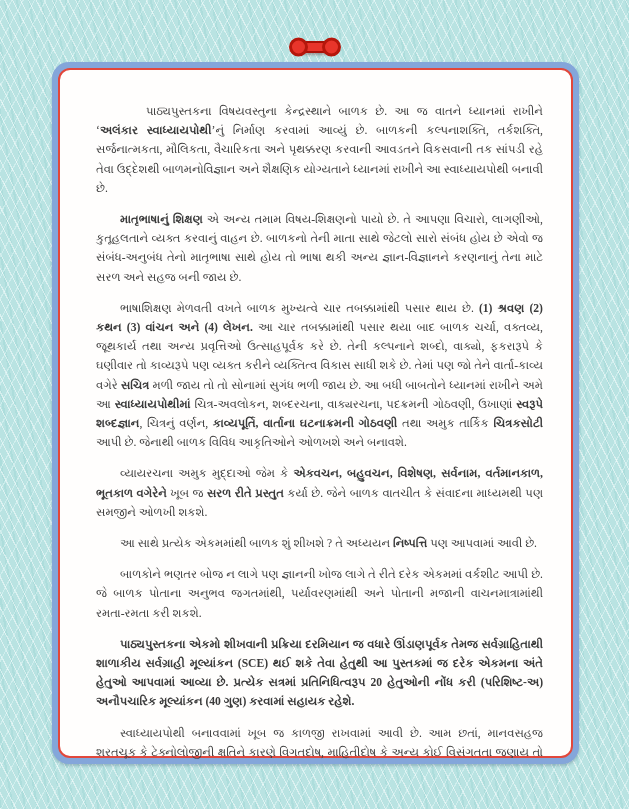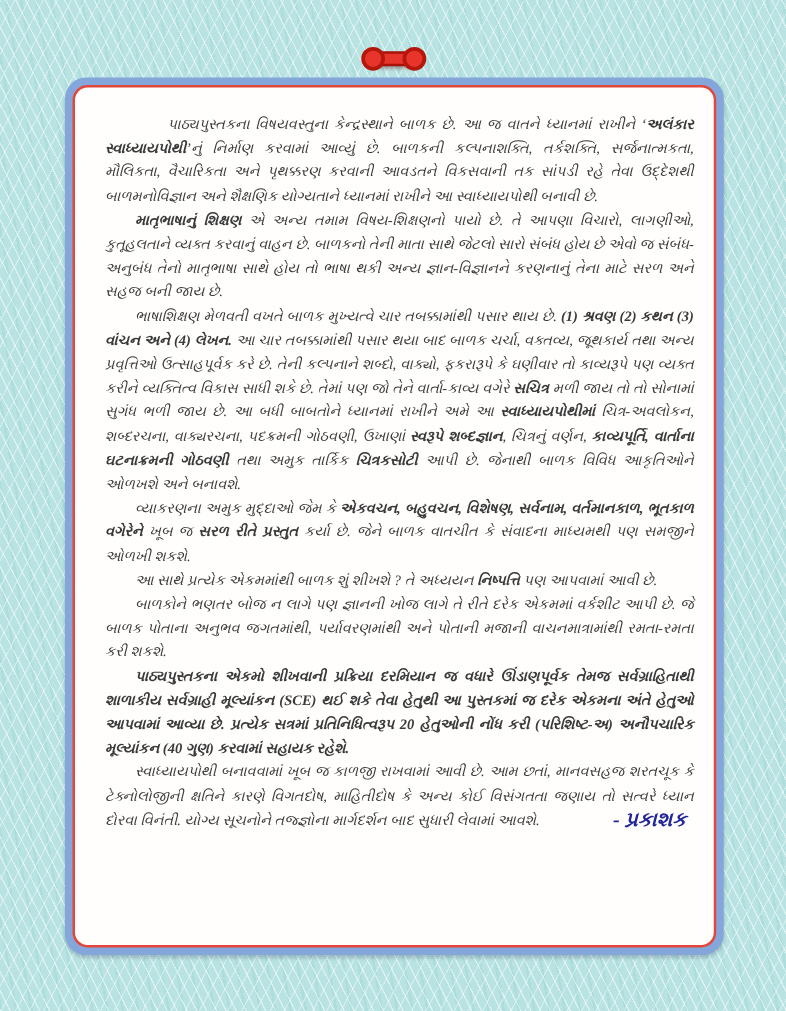--- a/index.html
+++ b/index.html
@@ -76,21 +76,21 @@
     left: 63px; top: 78px;
     width: 505px; height: 682px;
     box-sizing: border-box;
     padding: 12px 13px 0 21px;
     color: #3a3a3a;
     font-size: 11.6px;
     line-height: 19.2px;
     text-align: justify;
     overflow: hidden;
   }
-  .content p { margin: 0; text-indent: 24px; font-style: italic; }
+  .content p { margin: 12px; text-indent: 24px; }
   .content p.first-para { text-indent: 50px; }
   .b { font-weight: bold; }
   .sig-row {
     text-align: right;
     margin-top: -19.2px;
     padding-right: 6px;
   }
   .sig {
     color: #23269b;
     font-weight: bold;
@@ -113,21 +113,21 @@
 </div>
 
 <div class="content">
   <p class="first-para"><span>પાઠ્યપુસ્તકના વિષયવસ્તુના કેન્દ્રસ્થાને બાળક છે. આ જ વાતને ધ્યાનમાં રાખીને ‘</span><span class="b">અલંકાર સ્વાધ્યાયપોથી</span><span>’નું નિર્માણ કરવામાં આવ્યું છે. બાળકની કલ્પનાશક્તિ, તર્કશક્તિ, સર્જનાત્મકતા, મૌલિકતા, વૈચારિકતા અને પૃથક્કરણ કરવાની આવડતને વિકસવાની તક સાંપડી રહે તેવા ઉદ્દેશથી બાળમનોવિજ્ઞાન અને શૈક્ષણિક યોગ્યતાને ધ્યાનમાં રાખીને આ સ્વાધ્યાયપોથી બનાવી છે.</span></p>
 
   <p><span class="b">માતૃભાષાનું શિક્ષણ</span><span> એ અન્ય તમામ વિષય-શિક્ષણનો પાયો છે. તે આપણા વિચારો, લાગણીઓ, કુતૂહલતાને વ્યક્ત કરવાનું વાહન છે. બાળકનો તેની માતા સાથે જેટલો સારો સંબંધ હોય છે એવો જ સંબંધ-અનુબંધ તેનો માતૃભાષા સાથે હોય તો ભાષા થકી અન્ય જ્ઞાન-વિજ્ઞાનને કરણનાનું તેના માટે સરળ અને સહજ બની જાય છે.</span></p>
 
   <p><span>ભાષાશિક્ષણ મેળવતી વખતે બાળક મુખ્યત્વે ચાર તબક્કામાંથી પસાર થાય છે. </span><span class="b">(1) શ્રવણ (2) કથન (3) વાંચન અને (4) લેખન.</span><span> આ ચાર તબક્કામાંથી પસાર થયા બાદ બાળક ચર્ચા, વક્તવ્ય, જૂથકાર્ય તથા અન્ય પ્રવૃત્તિઓ ઉત્સાહપૂર્વક કરે છે. તેની કલ્પનાને શબ્દો, વાક્યો, ફકરારૂપે કે ઘણીવાર તો કાવ્યરૂપે પણ વ્યક્ત કરીને વ્યક્તિત્વ વિકાસ સાધી શકે છે. તેમાં પણ જો તેને વાર્તા-કાવ્ય વગેરે </span><span class="b">સચિત્ર</span><span> મળી જાય તો તો સોનામાં સુગંધ ભળી જાય છે. આ બધી બાબતોને ધ્યાનમાં રાખીને અમે આ </span><span class="b">સ્વાધ્યાયપોથીમાં</span><span> ચિત્ર-અવલોકન, શબ્દરચના, વાક્યરચના, પદક્રમની ગોઠવણી, ઉખાણાં </span><span class="b">સ્વરૂપે શબ્દજ્ઞાન</span><span>, ચિત્રનું વર્ણન, </span><span class="b">કાવ્યપૂર્તિ, વાર્તાના ઘટનાક્રમની ગોઠવણી</span><span> તથા અમુક તાર્કિક </span><span class="b">ચિત્રકસોટી</span><span> આપી છે. જેનાથી બાળક વિવિધ આકૃતિઓને ઓળખશે અને બનાવશે.</span></p>
 
 
-  <p><span>વ્યાકરણના અમુક મુદ્દાઓ જેમ કે </span><span class="b">એકવચન, બહુવચન, વિશેષણ, સર્વનામ, વર્તમાનકાળ, ભૂતકાળ વગેરેને</span><span> ખૂબ જ </span><span class="b">સરળ રીતે પ્રસ્તુત</span><span> કર્યા છે. જેને બાળક વાતચીત કે સંવાદના માધ્યમથી પણ સમજીને ઓળખી શકશે.</span></p>
+  <p><span>વ્યાયરચના અમુક મુદ્દાઓ જેમ કે </span><span class="b">એકવચન, બહુવચન, વિશેષણ, સર્વનામ, વર્તમાનકાળ, ભૂતકાળ વગેરેને</span><span> ખૂબ જ </span><span class="b">સરળ રીતે પ્રસ્તુત</span><span> કર્યા છે. જેને બાળક વાતચીત કે સંવાદના માધ્યમથી પણ સમજીને ઓળખી શકશે.</span></p>
 
   <p><span>આ સાથે પ્રત્યેક એકમમાંથી બાળક શું શીખશે ? તે અધ્યયન </span><span class="b">નિષ્પત્તિ</span><span> પણ આપવામાં આવી છે.</span></p>
 
   <p><span>બાળકોને ભણતર બોજ ન લાગે પણ જ્ઞાનની ખોજ લાગે તે રીતે દરેક એકમમાં વર્કશીટ આપી છે. જે બાળક પોતાના અનુભવ જગતમાંથી, પર્યાવરણમાંથી અને પોતાની મજાની વાચનમાત્રામાંથી રમતા-રમતા કરી શકશે.</span></p>
 
   <p><span class="b">પાઠ્યપુસ્તકના એકમો શીખવાની પ્રક્રિયા દરમિયાન જ વધારે ઊંડાણપૂર્વક તેમજ સર્વગ્રાહિતાથી શાળાકીય સર્વગ્રાહી મૂલ્યાંકન (SCE) થઈ શકે તેવા હેતુથી આ પુસ્તકમાં જ દરેક એકમના અંતે હેતુઓ આપવામાં આવ્યા છે. પ્રત્યેક સત્રમાં પ્રતિનિધિત્વરૂપ 20 હેતુઓની નોંધ કરી (પરિશિષ્ટ-અ) અનૌપચારિક મૂલ્યાંકન (40 ગુણ) કરવામાં સહાયક રહેશે.</span></p>
 
 
   <p><span>સ્વાધ્યાયપોથી બનાવવામાં ખૂબ જ કાળજી રાખવામાં આવી છે. આમ છતાં, માનવસહજ શરતચૂક કે ટેક્નોલોજીની ક્ષતિને કારણે વિગતદોષ, માહિતીદોષ કે અન્ય કોઈ વિસંગતતા જણાય તો સત્વરે ધ્યાન દોરવા વિનંતી. યોગ્ય સૂચનોને તજ્જ્ઞોના માર્ગદર્શન બાદ સુધારી લેવામાં આવશે.</span></p>
 

